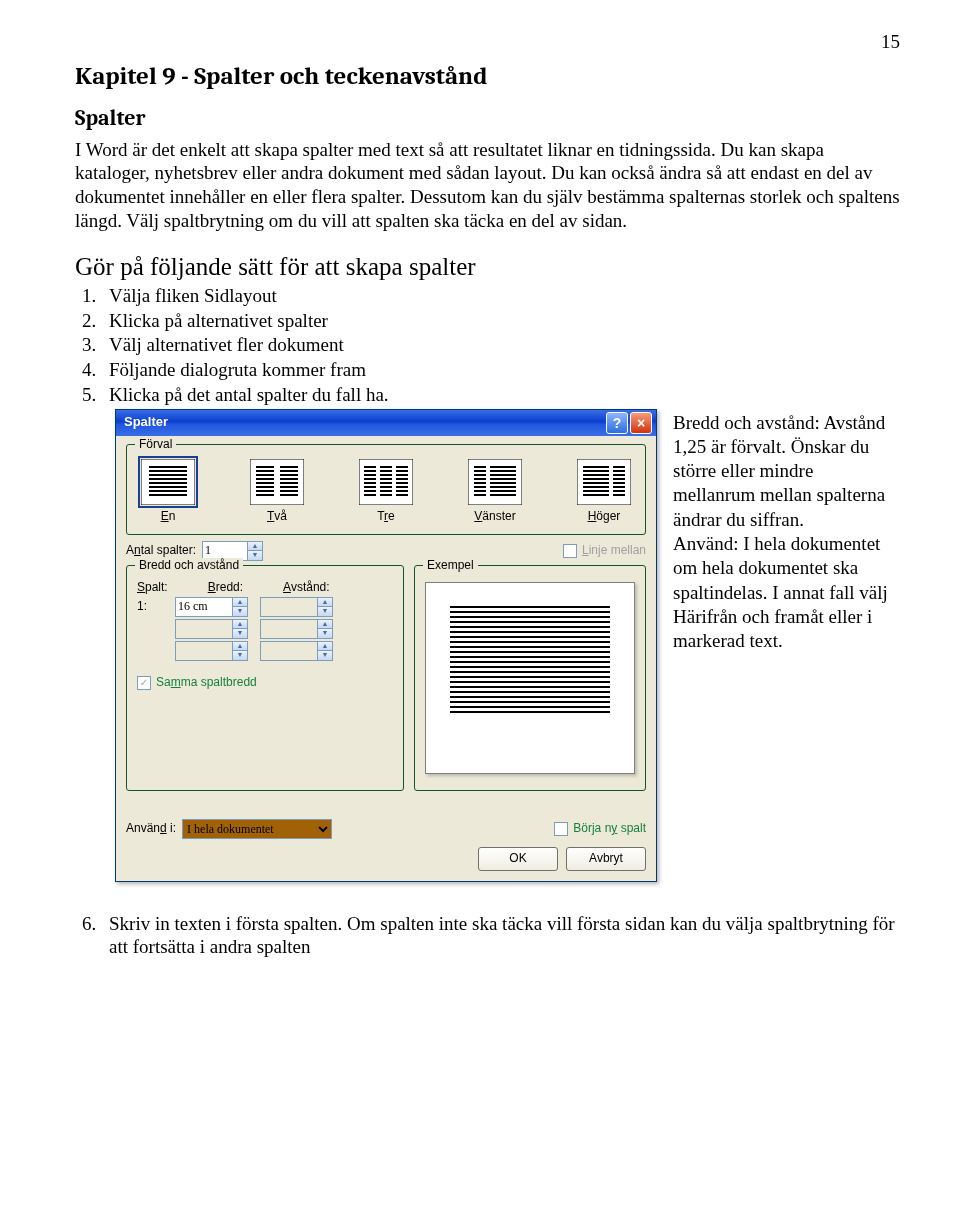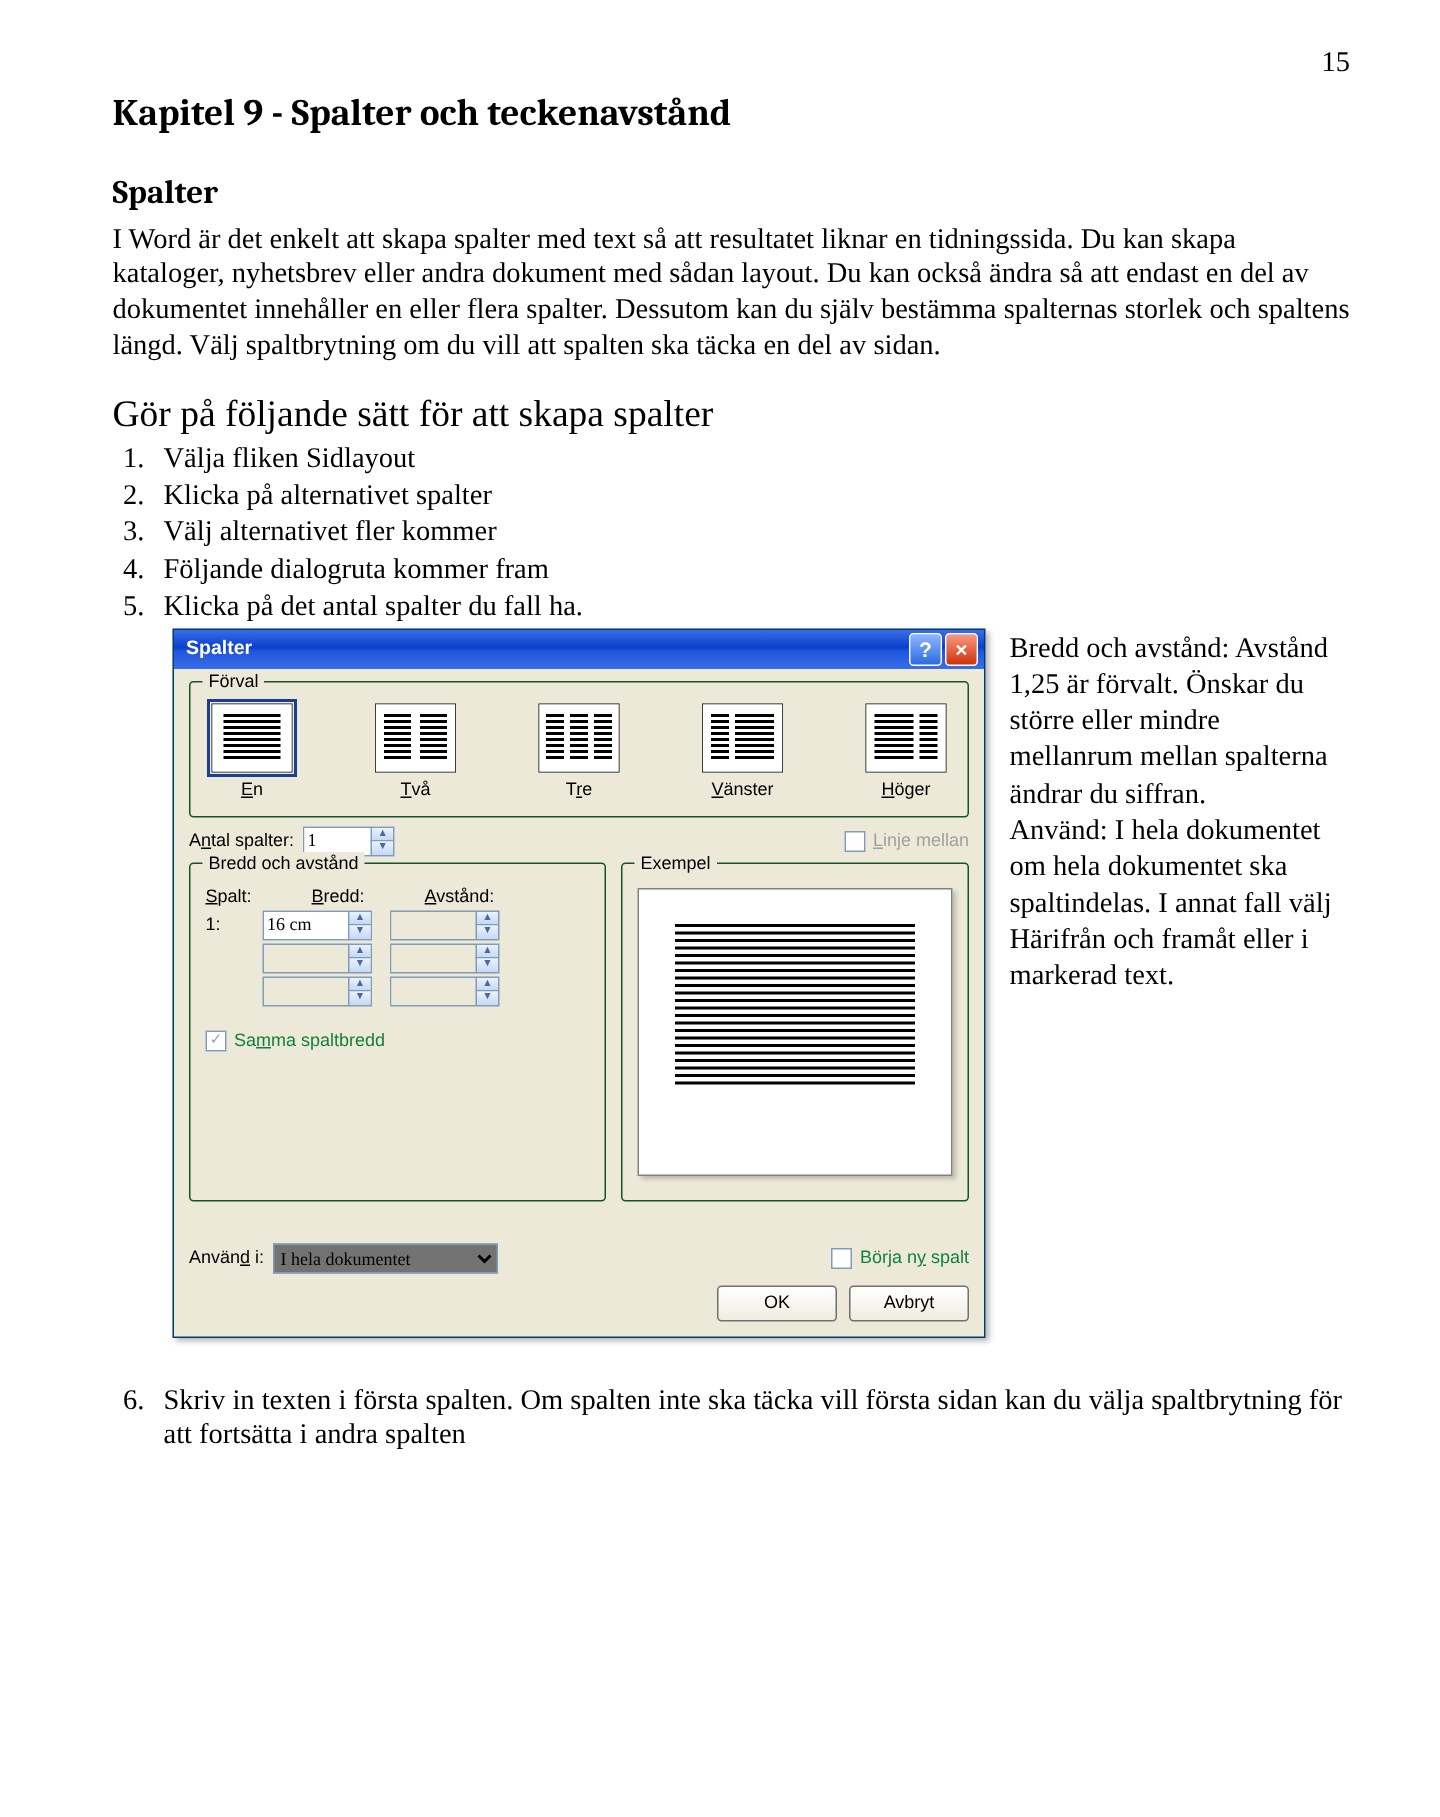--- a/index.html
+++ b/index.html
@@ -7,21 +7,21 @@
     color:#000;
     background:#fff;
     margin:0;
     padding:30px 60px 40px 75px;
     width:960px;
     box-sizing:border-box;
     font-size:19px;
     line-height:1.25;
   }
   .page-num{ text-align:right; font-size:19px; margin-bottom:6px; }
-  h1{ font-family:"Cambria","Times New Roman",serif; font-size:25px; font-weight:bold; margin:4px 0 24px; }
+  h1{ font-family:"Cambria","Times New Roman",serif; font-size:25px; font-weight:bold; margin:4px 0 14px; }
   h2{ font-family:"Cambria","Times New Roman",serif; font-size:22px; font-weight:bold; margin:0 0 2px; }
   p.para{ margin:5px 0 18px; }
   .steps-title{ font-size:25px; margin:0 0 2px; }
   ol.steps{ margin:0 0 0 26px; padding:0; font-size:19px; }
   ol.steps li{ margin:0 0 1px; padding-left:8px; }
   .dlg-row{ display:flex; align-items:flex-start; gap:16px; margin-top:2px; margin-left:40px; }
   .side-text{ font-size:19px; flex:1; line-height:1.28; padding-top:2px; }
 
   
   .dialog{
@@ -85,21 +85,21 @@
   .half{ display:flex; gap:10px;}
   .half>div{ flex:1; }
   .chk{ display:inline-flex; align-items:center; gap:5px;}
   .chk .box{
     width:12px;height:12px;border:1px solid #7f9db9;background:#fff;
     display:flex;align-items:center;justify-content:center;font-size:10px;color:#1c883b;
   }
   .chk.dis{ color:#a0a0a0;}
   .chk.dis .box{ color:#a0a0a0;}
   select.combo{
-    border:1px solid #7f9db9; background:#737373; font-family:Tahoma; font-size:12px;
+    border:1px solid #7f9db9; background:#a16207; font-family:Tahoma; font-size:12px;
     height:20px; width:150px;
   }
   .exempel-box{
     border:1px solid #808080; background:#fff; width:160px; height:150px; margin:6px auto 6px;
     box-shadow:1px 1px 0 #fff inset, 2px 2px 3px rgba(0,0,0,.2);
     padding:20px 24px;
   }
   .exempel-lines div{ height:2px; background:#000; margin:3px 0;}
   .btnbar{ display:flex; justify-content:flex-end; gap:8px; padding:4px 0 0;}
   .btn{
@@ -120,21 +120,21 @@
 
 <h1>Kapitel 9 - Spalter och teckenavstånd</h1>
 <h2>Spalter</h2>
 
 <p class="para">I Word är det enkelt att skapa spalter med text så att resultatet liknar en tidningssida. Du kan skapa kataloger, nyhetsbrev eller andra dokument med sådan layout. Du kan också ändra så att endast en del av dokumentet innehåller en eller flera spalter. Dessutom kan du själv bestämma spalternas storlek och spaltens längd. Välj spaltbrytning om du vill att spalten ska täcka en del av sidan.</p>
 
 <div class="steps-title">Gör på följande sätt för att skapa spalter</div>
 <ol class="steps">
   <li>Välja fliken Sidlayout</li>
   <li>Klicka på alternativet spalter</li>
-  <li>Välj alternativet fler kommer</li>
+  <li>Välj alternativet fler dokument</li>
   <li>Följande dialogruta kommer fram</li>
   <li>Klicka på det antal spalter du fall ha.</li>
 </ol>
 
 <div class="dlg-row">
 
   <div class="dialog">
     <div class="titlebar">
       <span class="title">Spalter</span>
       <span class="spacer"></span>

